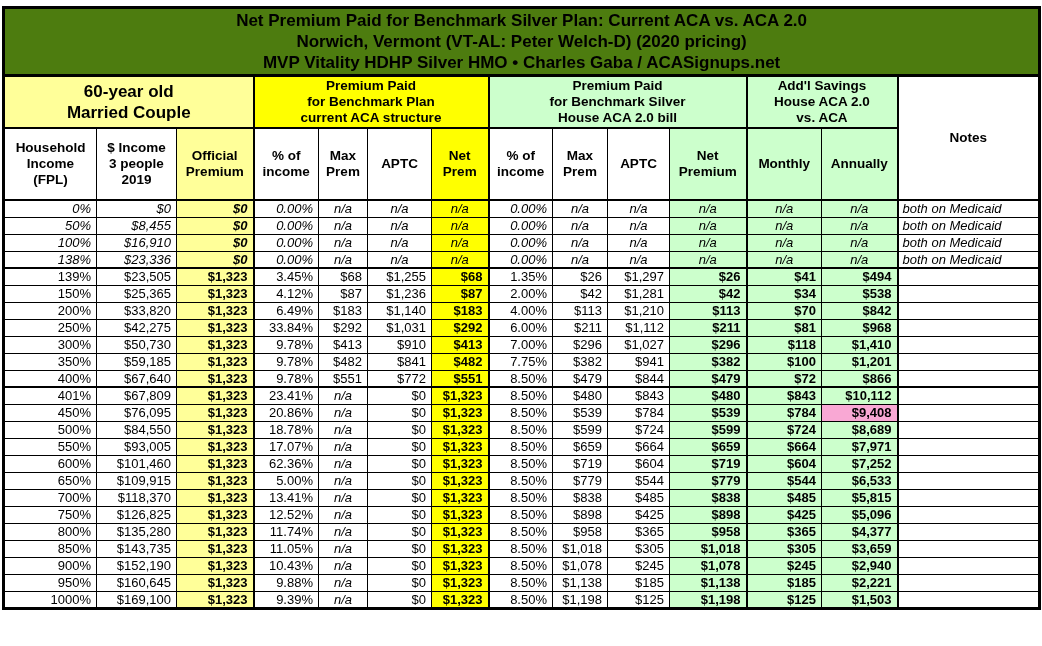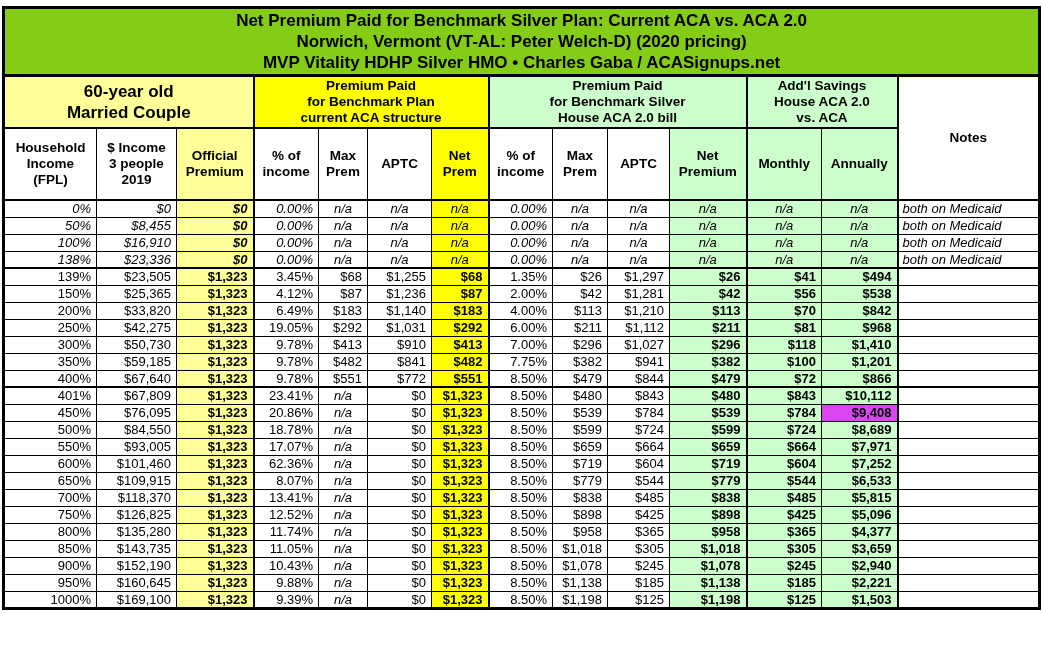--- a/index.html
+++ b/index.html
@@ -23,21 +23,21 @@
     white-space: nowrap;
   }
   
   .title-cell {
     height: 64px;
     text-align: center;
     vertical-align: middle;
     font-weight: bold;
     font-size: 17px;
     line-height: 21px;
-    background: #84cc16;
+    background: #4d7c0f;
     border-bottom: 3px solid #000 !important;
   }
   
   tr.group-row th {
     height: 50px;
     font-weight: bold;
     font-size: 13.5px;
     line-height: 16px;
     text-align: center;
     vertical-align: middle;
@@ -228,21 +228,21 @@
           <td style="background-color: rgb(255, 255, 255);">$25,365</td>
           <td class="b" style="background-color: rgb(255, 255, 153);">$1,323</td>
           <td class="bl2" style="background-color: rgb(255, 255, 255);">4.12%</td>
           <td style="background-color: rgb(255, 255, 255);">$87</td>
           <td style="background-color: rgb(255, 255, 255);">$1,236</td>
           <td class="b" style="background-color: rgb(255, 255, 0);">$87</td>
           <td class="bl2" style="background-color: rgb(255, 255, 255);">2.00%</td>
           <td style="background-color: rgb(255, 255, 255);">$42</td>
           <td style="background-color: rgb(255, 255, 255);">$1,281</td>
           <td class="b" style="background-color: rgb(204, 255, 204);">$42</td>
-          <td class="b bl2" style="background-color: rgb(204, 255, 204);">$56</td>
+          <td class="b bl2" style="background-color: rgb(204, 255, 204);">$34</td>
           <td class="b" style="background-color: rgb(204, 255, 204);">$538</td>
           <td class="notes-cell bl2" style="background-color: rgb(255, 255, 255);"></td>
         </tr>
         <tr>
           <td style="background-color: rgb(255, 255, 255);">200%</td>
           <td style="background-color: rgb(255, 255, 255);">$33,820</td>
           <td class="b" style="background-color: rgb(255, 255, 153);">$1,323</td>
           <td class="bl2" style="background-color: rgb(255, 255, 255);">6.49%</td>
           <td style="background-color: rgb(255, 255, 255);">$183</td>
           <td style="background-color: rgb(255, 255, 255);">$1,140</td>
@@ -252,21 +252,21 @@
           <td style="background-color: rgb(255, 255, 255);">$1,210</td>
           <td class="b" style="background-color: rgb(204, 255, 204);">$113</td>
           <td class="b bl2" style="background-color: rgb(204, 255, 204);">$70</td>
           <td class="b" style="background-color: rgb(204, 255, 204);">$842</td>
           <td class="notes-cell bl2" style="background-color: rgb(255, 255, 255);"></td>
         </tr>
         <tr>
           <td style="background-color: rgb(255, 255, 255);">250%</td>
           <td style="background-color: rgb(255, 255, 255);">$42,275</td>
           <td class="b" style="background-color: rgb(255, 255, 153);">$1,323</td>
-          <td class="bl2" style="background-color: rgb(255, 255, 255);">19.05%</td>
+          <td class="bl2" style="background-color: rgb(255, 255, 255);">33.84%</td>
           <td style="background-color: rgb(255, 255, 255);">$292</td>
           <td style="background-color: rgb(255, 255, 255);">$1,031</td>
           <td class="b" style="background-color: rgb(255, 255, 0);">$292</td>
           <td class="bl2" style="background-color: rgb(255, 255, 255);">6.00%</td>
           <td style="background-color: rgb(255, 255, 255);">$211</td>
           <td style="background-color: rgb(255, 255, 255);">$1,112</td>
           <td class="b" style="background-color: rgb(204, 255, 204);">$211</td>
           <td class="b bl2" style="background-color: rgb(204, 255, 204);">$81</td>
           <td class="b" style="background-color: rgb(204, 255, 204);">$968</td>
           <td class="notes-cell bl2" style="background-color: rgb(255, 255, 255);"></td>
@@ -341,21 +341,21 @@
           <td class="b" style="background-color: rgb(255, 255, 153);">$1,323</td>
           <td class="bl2" style="background-color: rgb(255, 255, 255);">20.86%</td>
           <td class="na" style="background-color: rgb(255, 255, 255);">n/a</td>
           <td style="background-color: rgb(255, 255, 255);">$0</td>
           <td class="b" style="background-color: rgb(255, 255, 0);">$1,323</td>
           <td class="bl2" style="background-color: rgb(255, 255, 255);">8.50%</td>
           <td style="background-color: rgb(255, 255, 255);">$539</td>
           <td style="background-color: rgb(255, 255, 255);">$784</td>
           <td class="b" style="background-color: rgb(204, 255, 204);">$539</td>
           <td class="b bl2" style="background-color: rgb(204, 255, 204);">$784</td>
-          <td class="b" style="background-color: #d946ef;">$9,408</td>
+          <td class="b" style="background-color: #f9a8d4;">$9,408</td>
           <td class="notes-cell bl2" style="background-color: rgb(255, 255, 255);"></td>
         </tr>
         <tr>
           <td style="background-color: rgb(255, 255, 255);">500%</td>
           <td style="background-color: rgb(255, 255, 255);">$84,550</td>
           <td class="b" style="background-color: rgb(255, 255, 153);">$1,323</td>
           <td class="bl2" style="background-color: rgb(255, 255, 255);">18.78%</td>
           <td class="na" style="background-color: rgb(255, 255, 255);">n/a</td>
           <td style="background-color: rgb(255, 255, 255);">$0</td>
           <td class="b" style="background-color: rgb(255, 255, 0);">$1,323</td>
@@ -396,21 +396,21 @@
           <td style="background-color: rgb(255, 255, 255);">$604</td>
           <td class="b" style="background-color: rgb(204, 255, 204);">$719</td>
           <td class="b bl2" style="background-color: rgb(204, 255, 204);">$604</td>
           <td class="b" style="background-color: rgb(204, 255, 204);">$7,252</td>
           <td class="notes-cell bl2" style="background-color: rgb(255, 255, 255);"></td>
         </tr>
         <tr>
           <td style="background-color: rgb(255, 255, 255);">650%</td>
           <td style="background-color: rgb(255, 255, 255);">$109,915</td>
           <td class="b" style="background-color: rgb(255, 255, 153);">$1,323</td>
-          <td class="bl2" style="background-color: rgb(255, 255, 255);">8.07%</td>
+          <td class="bl2" style="background-color: rgb(255, 255, 255);">5.00%</td>
           <td class="na" style="background-color: rgb(255, 255, 255);">n/a</td>
           <td style="background-color: rgb(255, 255, 255);">$0</td>
           <td class="b" style="background-color: rgb(255, 255, 0);">$1,323</td>
           <td class="bl2" style="background-color: rgb(255, 255, 255);">8.50%</td>
           <td style="background-color: rgb(255, 255, 255);">$779</td>
           <td style="background-color: rgb(255, 255, 255);">$544</td>
           <td class="b" style="background-color: rgb(204, 255, 204);">$779</td>
           <td class="b bl2" style="background-color: rgb(204, 255, 204);">$544</td>
           <td class="b" style="background-color: rgb(204, 255, 204);">$6,533</td>
           <td class="notes-cell bl2" style="background-color: rgb(255, 255, 255);"></td>

